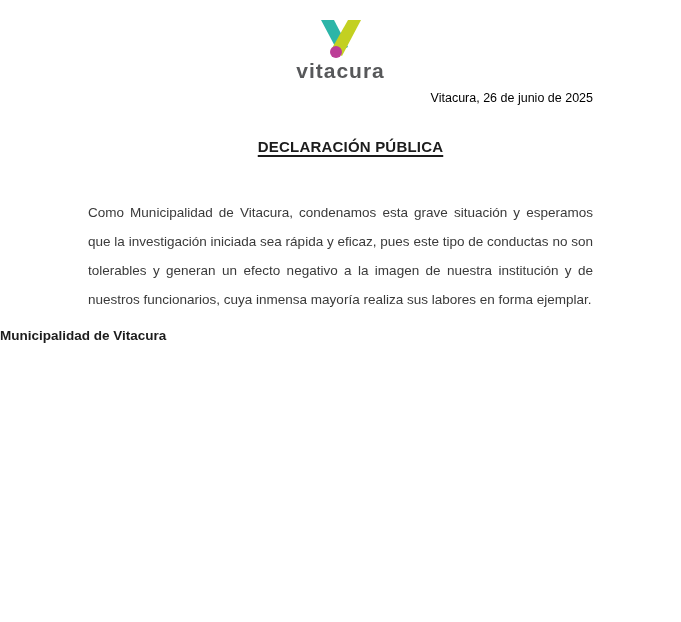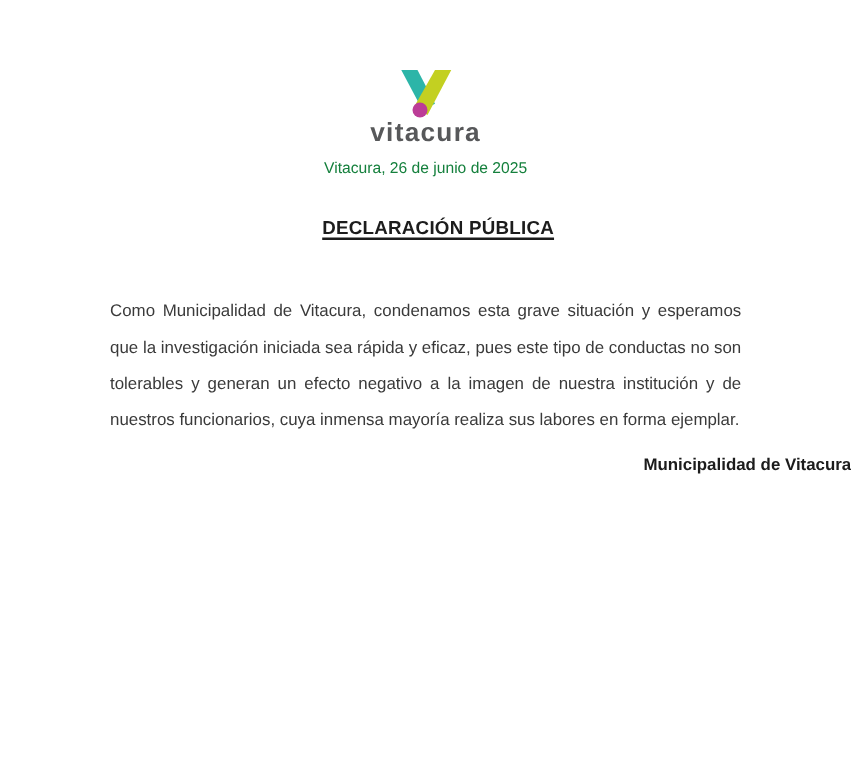--- a/index.html
+++ b/index.html
@@ -10,42 +10,42 @@
   .page {
     position: relative;
     width: 681px;
     height: 622px;
     background: #ffffff;
     font-family: "Liberation Sans", sans-serif;
     color: #3a3a3a;
     overflow: hidden;
   }
   .logo-wrap {
-    padding-top: 56px;
+    padding-top: 20px;
     text-align: center;
   }
   .logo-v {
     display: block;
     margin: 0 auto;
     width: 46px;
     height: 40px;
   }
   .wordmark {
     margin-top: -1px;
     font-size: 21px;
     font-weight: bold;
     letter-spacing: 1px;
     color: #57585a;
     line-height: 24px;
   }
   .date-line {
     margin: 8px 88px 0 88px;
-    text-align: center;
+    text-align: right;
     font-size: 12.5px;
-    color: #15803d;
+    color: #000000;
   }
   .doc-title {
     margin-top: 33px;
     text-align: center;
     font-size: 15px;
     font-weight: bold;
     color: #1c1c1c;
     text-decoration: underline;
     text-decoration-thickness: 1.5px;
     text-underline-offset: 3px;
@@ -57,21 +57,21 @@
   }
   .content p {
     margin: 0 0 8px 0;
     text-align: justify;
     font-size: 13.5px;
     line-height: 29px;
     color: #3a3a3a;
   }
   .signature {
     margin-top: 14px;
-    text-align: right;
+    text-align: left;
     font-size: 13.5px;
     font-weight: bold;
     color: #1c1c1c;
   }
 </style>
 </head>
 <body>
 
 <div class="page">
 

